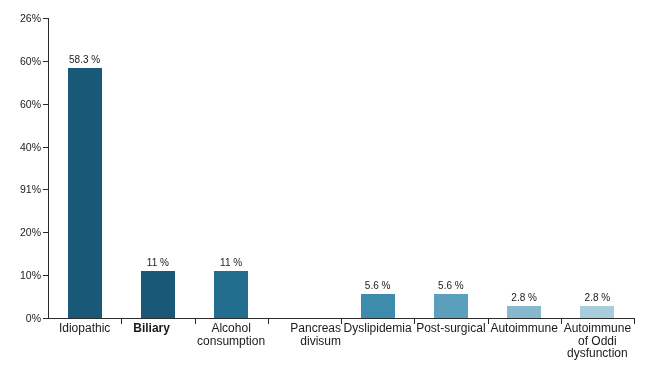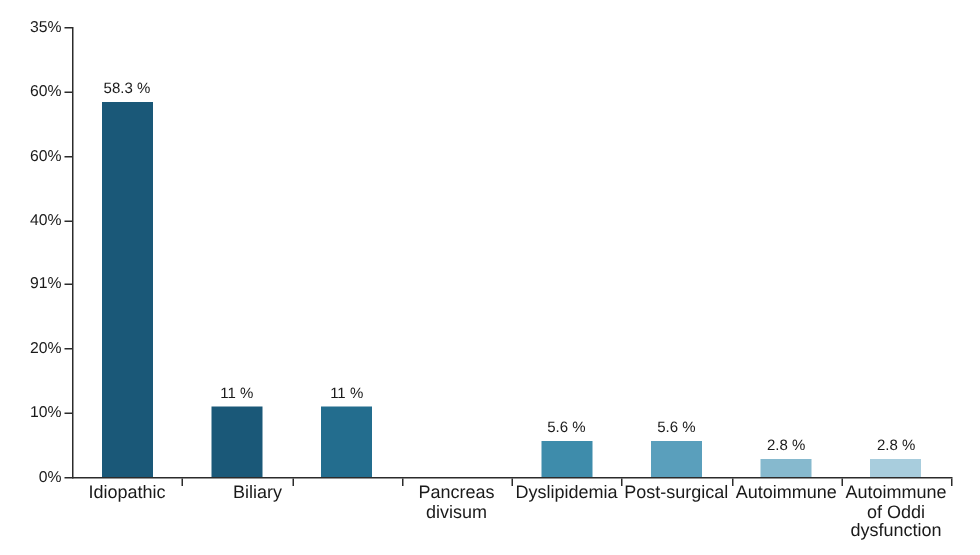--- a/index.html
+++ b/index.html
@@ -150,21 +150,21 @@
         <div class="ytick-wrap" style="top: 85.7143px;">
           <div class="tick-mark"></div>
           <div class="tick-label">60%</div>
         </div>
         <div class="ytick-wrap" style="top: 42.8571px;">
           <div class="tick-mark"></div>
           <div class="tick-label">60%</div>
         </div>
         <div class="ytick-wrap" style="top: 0px;">
           <div class="tick-mark"></div>
-          <div class="tick-label">35%</div>
+          <div class="tick-label">26%</div>
         </div>
       </div>
     <div class="bars" id="bars">
         <div class="bar-group" style="left: 0px; width: 73.25px;">
           <div class="bar" title="58.3 %" style="height: 249.857px; background: rgb(26, 88, 120);"></div>
           <div class="bar-value" style="bottom: 252.857px;">58.3 %</div>
         </div>
         <div class="bar-group" style="left: 73.25px; width: 73.25px;">
           <div class="bar" title="11 %" style="height: 47.1429px; background: rgb(26, 88, 120);"></div>
           <div class="bar-value" style="bottom: 50.1429px;">11 %</div>
@@ -199,24 +199,28 @@
       <div class="cat-sep" style="left: 341px;"></div>
       <div class="cat-sep" style="left: 414.25px;"></div>
       <div class="cat-sep" style="left: 487.5px;"></div>
       <div class="cat-sep" style="left: 560.75px;"></div>
       <div class="cat-sep" style="left: 634px;"></div>
     </div>
   <div class="cat-labels" id="catlabels">
       <div class="cat-label" style="left: 0px; width: 73.25px;">
         <div>Idiopathic</div>
       </div>
-      <div class="cat-label" style="left: 87px; width: 73.25px;">
+      <div class="cat-label" style="left: 67px; width: 73.25px; font-weight: bold;">
         <div>Biliary</div>
       </div>
-      <div class="cat-label" style="left: 219.75px; width: 73.25px;">
+      <div class="cat-label" style="left: 146.5px; width: 73.25px;">
+        <div>Alcohol</div>
+        <div>consumption</div>
+      </div>
+      <div class="cat-label" style="left: 219.75px; width: 73.25px; text-align: right;">
         <div>Pancreas</div>
         <div>divisum</div>
       </div>
       <div class="cat-label" style="left: 293px; width: 73.25px;">
         <div>Dyslipidemia</div>
       </div>
       <div class="cat-label" style="left: 366.25px; width: 73.25px;">
         <div>Post-surgical</div>
       </div>
       <div class="cat-label" style="left: 439.5px; width: 73.25px;">

